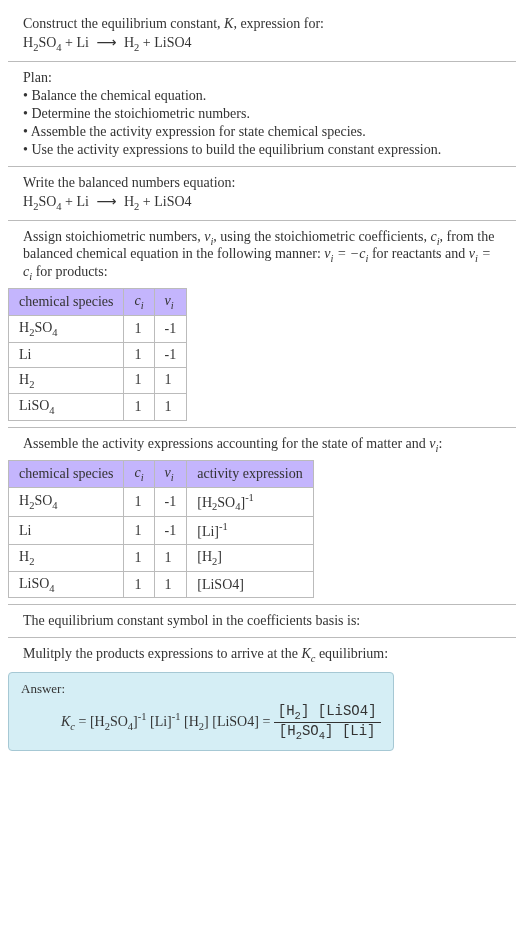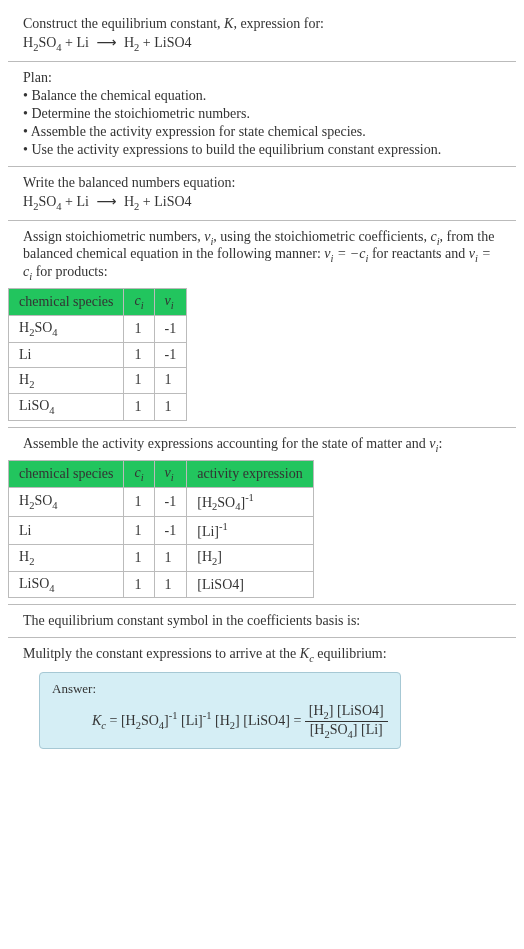--- a/index.html
+++ b/index.html
@@ -23,36 +23,36 @@
   table {
     border-collapse: collapse;
     margin-top: 6px;
   }
   th, td {
     border: 1px solid #bbb;
     padding: 4px 10px;
     text-align: left;
     font-weight: normal;
   }
-  th { background: #22c55e; }
+  th { background: #c4b5fd; }
   .answer-box {
     background: #d5eef5;
     border: 1px solid #a6c8d4;
     border-radius: 4px;
     padding: 8px 12px;
     margin-top: 6px;
     display: inline-block;
-    margin-left: 31px;
   }
   .answer-label { font-size: 13px; }
   .kc-line { margin-top: 6px; padding-left: 40px; }
   .frac {
     display: inline-block;
     text-align: center;
     vertical-align: middle;
+    font-family: Liberation Mono, monospace;
   }
   .frac .num { display:block; border-bottom:1px solid #333; padding:0 4px; }
   .frac .den { display:block; padding:0 4px; }
   .ital { font-style: italic; }
   sup { font-size: 0.75em; vertical-align: super; }
 </style>
 </head>
 <body>
 
 <div class="section">
@@ -153,21 +153,21 @@
   </tbody>
     </table>
 </div>
 
 <div class="section">
   <div class="line">The equilibrium constant symbol in the coefficients basis is:</div>
 </div>
 
 <div class="section" style="border-bottom:none;">
   <div class="line">
-    <span>Mulitply the constant expressions to arrive at the </span><span class="ital">K<sub>c</sub></span><span> equilibrium:</span>
+    <span>Mulitply the products expressions to arrive at the </span><span class="ital">K<sub>c</sub></span><span> equilibrium:</span>
   </div>
   <div class="answer-box">
     <div class="answer-label">Answer:</div>
     <div class="kc-line">
       <span class="ital">K<sub>c</sub></span>
       <span> = [H<sub>2</sub>SO<sub>4</sub>]<sup>-1</sup> [Li]<sup>-1</sup> [H<sub>2</sub>] [LiSO4] = </span>
       <span class="frac">
         <span class="num">[H<sub>2</sub>] [LiSO4]</span>
         <span class="den">[H<sub>2</sub>SO<sub>4</sub>] [Li]</span>
       </span>

